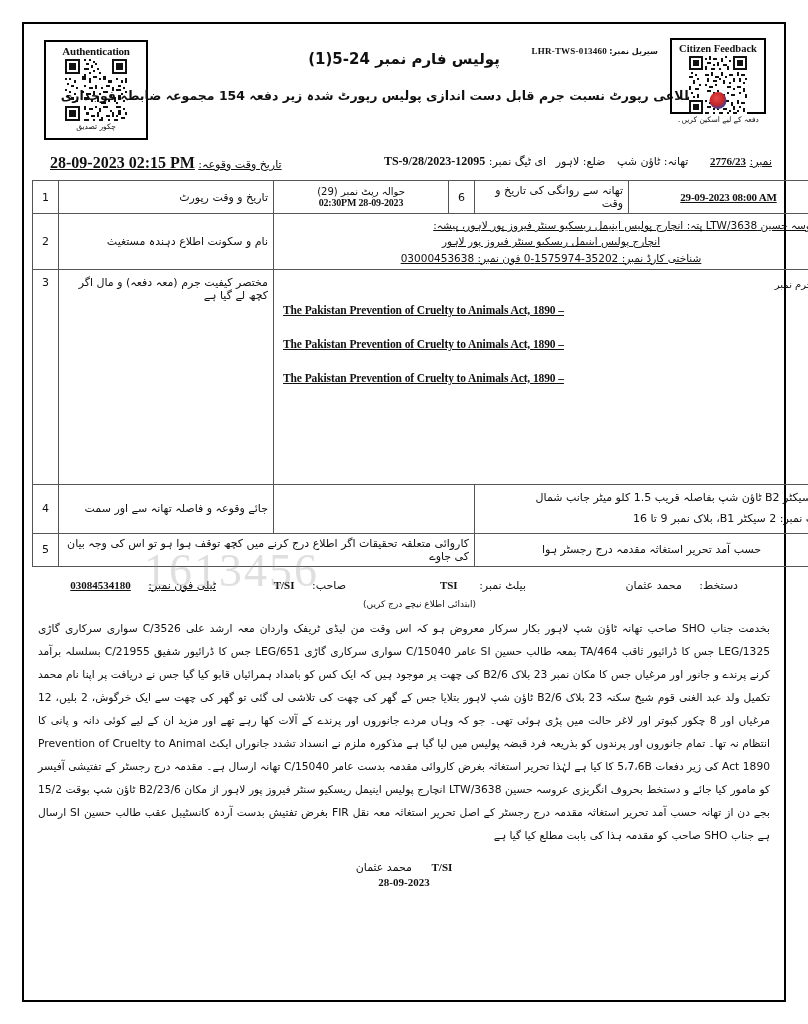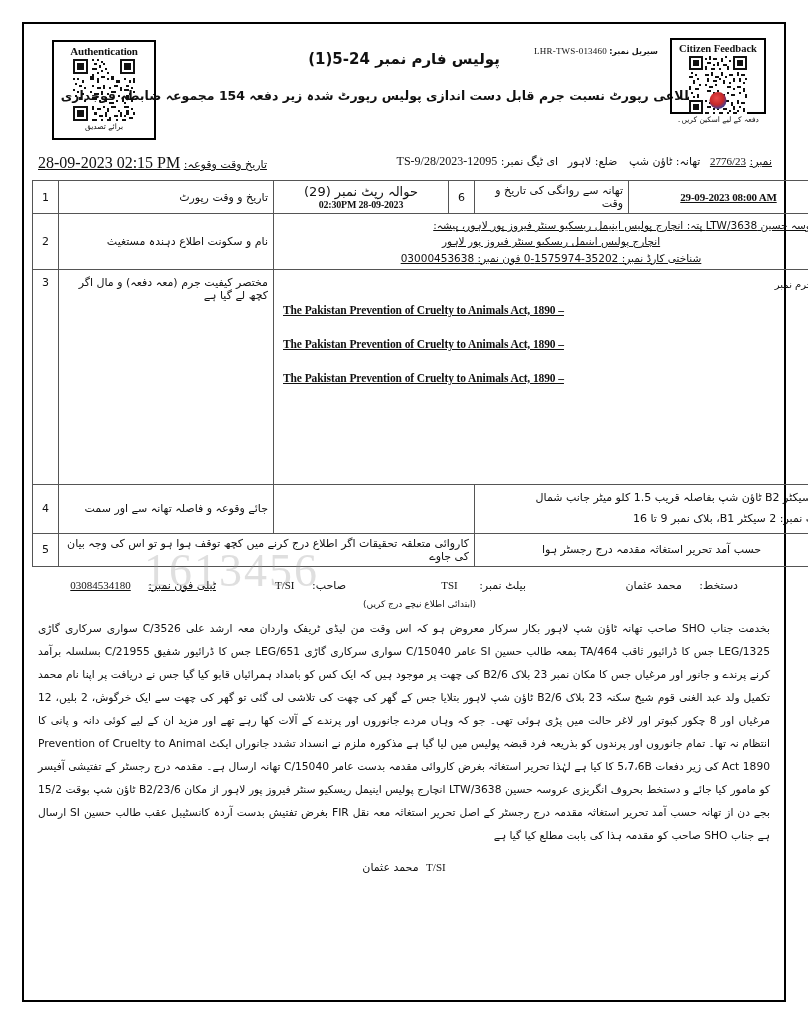--- a/index.html
+++ b/index.html
@@ -26,21 +26,21 @@
     width: 100%; height: 100%;
     padding: 6px 8px;
   }
 
   
   .header {
     position: relative;
     height: 120px;
   }
   .auth-box {
-    position: absolute; left: 20px; top: 10px;
+    position: absolute; left: 12px; top: 10px;
     width: 104px; height: 100px;
     border: 2px solid #000;
     text-align: center;
     padding-top: 3px;
   }
   .auth-title {
     font-family: "Liberation Serif", serif;
     font-weight: bold;
     font-size: 11px;
     letter-spacing: -0.2px;
@@ -110,21 +110,21 @@
   .firline {
     position: relative;
     height: 26px;
     font-size: 11px;
     direction: rtl;
     font-family: "DejaVu Sans", sans-serif;
     margin-top: 2px;
   }
   .firline .seg { position: absolute; white-space: nowrap; }
   .u { text-decoration: underline; }
-  .lat { font-family: "Liberation Serif", serif; direction: ltr; display: inline-block; font-weight: normal; }
+  .lat { font-family: "Liberation Serif", serif; direction: ltr; display: inline-block; font-weight: bold; margin-left: 12px; }
 
   
   table.main {
     width: 100%;
     border-collapse: collapse;
     table-layout: fixed;
     margin-top: 2px;
   }
   table.main td {
     border: 1px solid #555;
@@ -152,21 +152,21 @@
     direction: rtl;
   }
   td.val-b {
     direction: rtl;
     text-align: right;
   }
   td.val-c {
     width: 200px;
     text-align: center;
   }
-  .mini { font-size: 13px; }
+  .mini { font-size: 10px; }
   .stamp {
     font-family: "Liberation Serif", serif;
     font-weight: bold;
     font-size: 10px;
     letter-spacing: -0.2px;
   }
   .ul-val {
     font-family: "Liberation Serif", serif;
     font-weight: bold;
     font-size: 11px;
@@ -379,21 +379,21 @@
           <rect x="20" y="28" width="1" height="1"></rect>
               <rect x="23" y="28" width="2" height="1"></rect>
           <rect x="24" y="22" width="2" height="1"></rect>
               <rect x="27" y="23" width="1" height="1"></rect>
               <rect x="25" y="24" width="1" height="2"></rect>
           <rect x="28" y="25" width="1" height="1"></rect>
               <rect x="26" y="27" width="2" height="1"></rect>
               <rect x="24" y="26" width="1" height="1"></rect>
         </g>
       </svg>
-      <div class="qr-caption">برائے تصدیق</div>
+      <div class="qr-caption">چکور تصدیق</div>
     </div>
 
     <div class="serial">
       <span class="ser-lbl">سیریل نمبر:</span>
       <span class="lat">LHR-TWS-013460</span>
     </div>
 
     <div class="form-no">پولیس فارم نمبر 24-5(1)</div>
     <div class="form-sub">ابتدائی اطلاعی رپورٹ نسبت جرم قابل دست اندازی پولیس رپورٹ شدہ زیر دفعہ 154 مجموعہ ضابطہ فوجداری</div>
 
@@ -611,16 +611,17 @@
       <span class="lat u" style="margin-right:14px">03084534180</span>
     </span>
     <span class="seg note" style="right:300px; top:24px;">(ابتدائی اطلاع نیچے درج کریں)</span>
   </div>
 
   <div class="narr">بخدمت جناب SHO صاحب تھانہ ٹاؤن شپ لاہور بکار سرکار معروض ہو کہ اس وقت من لیڈی ٹریفک واردان معہ ارشد علی 3526/C سواری سرکاری گاڑی LEG/1325 جس کا ڈرائیور ثاقب 464/TA بمعہ طالب حسین SI عامر 15040/C سواری سرکاری گاڑی LEG/651 جس کا ڈرائیور شفیق 21955/C بسلسلہ برآمد کرنے پرندے و جانور اور مرغیاں جس کا مکان نمبر 23 بلاک 6/B2 کی چھت پر موجود ہیں کہ ایک کس کو بامداد ہمرائیاں قابو کیا گیا جس نے دریافت پر اپنا نام محمد تکمیل ولد عبد الغنی قوم شیخ سکنہ 23 بلاک 6/B2 ٹاؤن شپ لاہور بتلایا جس کے گھر کی چھت کی تلاشی لی گئی تو گھر کی چھت سے ایک خرگوش، 2 بلیں، 12 مرغیاں اور 8 چکور کبوتر اور لاغر حالت میں پڑی ہوئی تھی۔ جو کہ وہاں مردے جانوروں اور پرندے کے آلات کھا رہے تھے اور مزید ان کے لیے کوئی دانہ و پانی کا انتظام نہ تھا۔ تمام جانوروں اور پرندوں کو بذریعہ فرد قبضہ پولیس میں لیا گیا ہے مذکورہ ملزم نے انسداد تشدد جانوراں ایکٹ Prevention of Cruelty to Animal Act 1890 کی زیر دفعات 5،7،6B کا کیا ہے لہٰذا تحریر استغاثہ بغرض کاروائی مقدمہ بدست عامر 15040/C تھانہ ارسال ہے۔ مقدمہ درج رجسٹر کے تفتیشی آفیسر کو مامور کیا جائے و دستخط بحروف انگریزی عروسہ حسین LTW/3638 انچارج پولیس اینیمل ریسکیو سنٹر فیروز پور لاہور از مکان 6/B2/23 ٹاؤن شپ بوقت 15/2 بجے دن از تھانہ حسب آمد تحریر استغاثہ مقدمہ درج رجسٹر کے اصل تحریر استغاثہ معہ نقل FIR بغرض تفتیش بدست آردہ کانسٹیبل عقب طالب حسین SI ارسال ہے جناب SHO صاحب کو مقدمہ ہذا کی بابت مطلع کیا گیا ہے</div>
 
   <div class="footsign">
     <span class="lat">T/SI</span>
     <span style="margin-right:4px">محمد عثمان</span>
+    <div class="d">28-09-2023</div>
   </div>
 
 </div>
 </div>
 
 </body></html>

